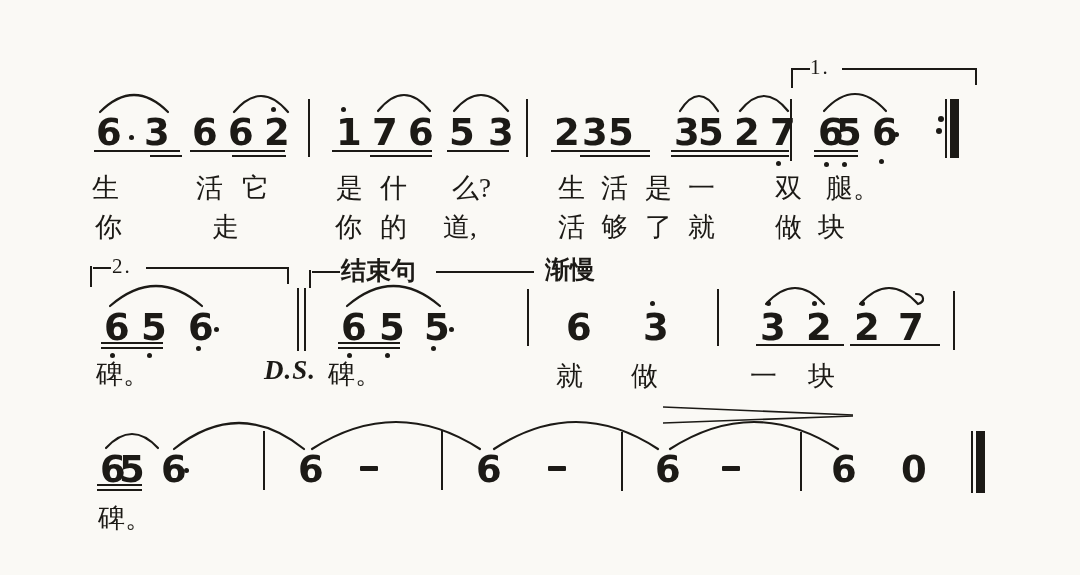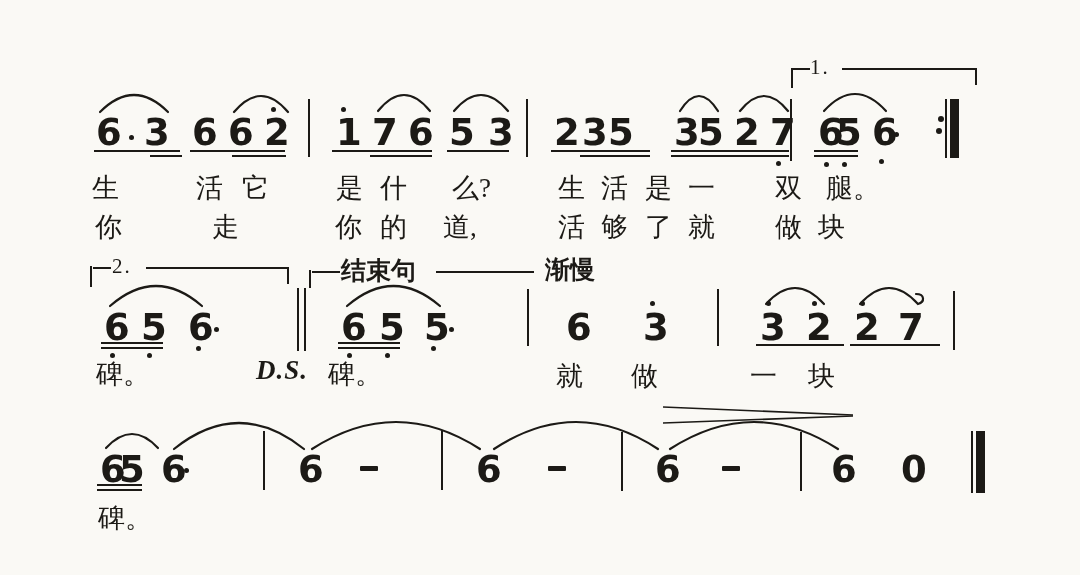--- a/index.html
+++ b/index.html
@@ -187,15 +187,15 @@
       <div class="lyric" style="left: 328px; top: 359px;">碑。</div>
       <div class="lyric" style="left: 556px; top: 361px;">就</div>
       <div class="lyric" style="left: 631px; top: 361px;">做</div>
       <div class="lyric" style="left: 750px; top: 361px;">一</div>
       <div class="lyric" style="left: 808px; top: 361px;">块</div>
       <div class="lyric" style="left: 98px; top: 503px;">碑。</div>
       <div class="volta-num" style="left: 810px; top: 57px;">1.</div>
       <div class="volta-num" style="left: 112px; top: 256px;">2.</div>
       <div class="cjk-label" style="left: 341px; top: 257px;">结束句</div>
       <div class="cjk-label" style="left: 545px; top: 256px;">渐慢</div>
-      <div class="ds-label" style="left: 256px; top: 357px;">D.S.</div>
+      <div class="ds-label" style="left: 264px; top: 357px;">D.S.</div>
     </div>
 </div>
 
 </body></html>

